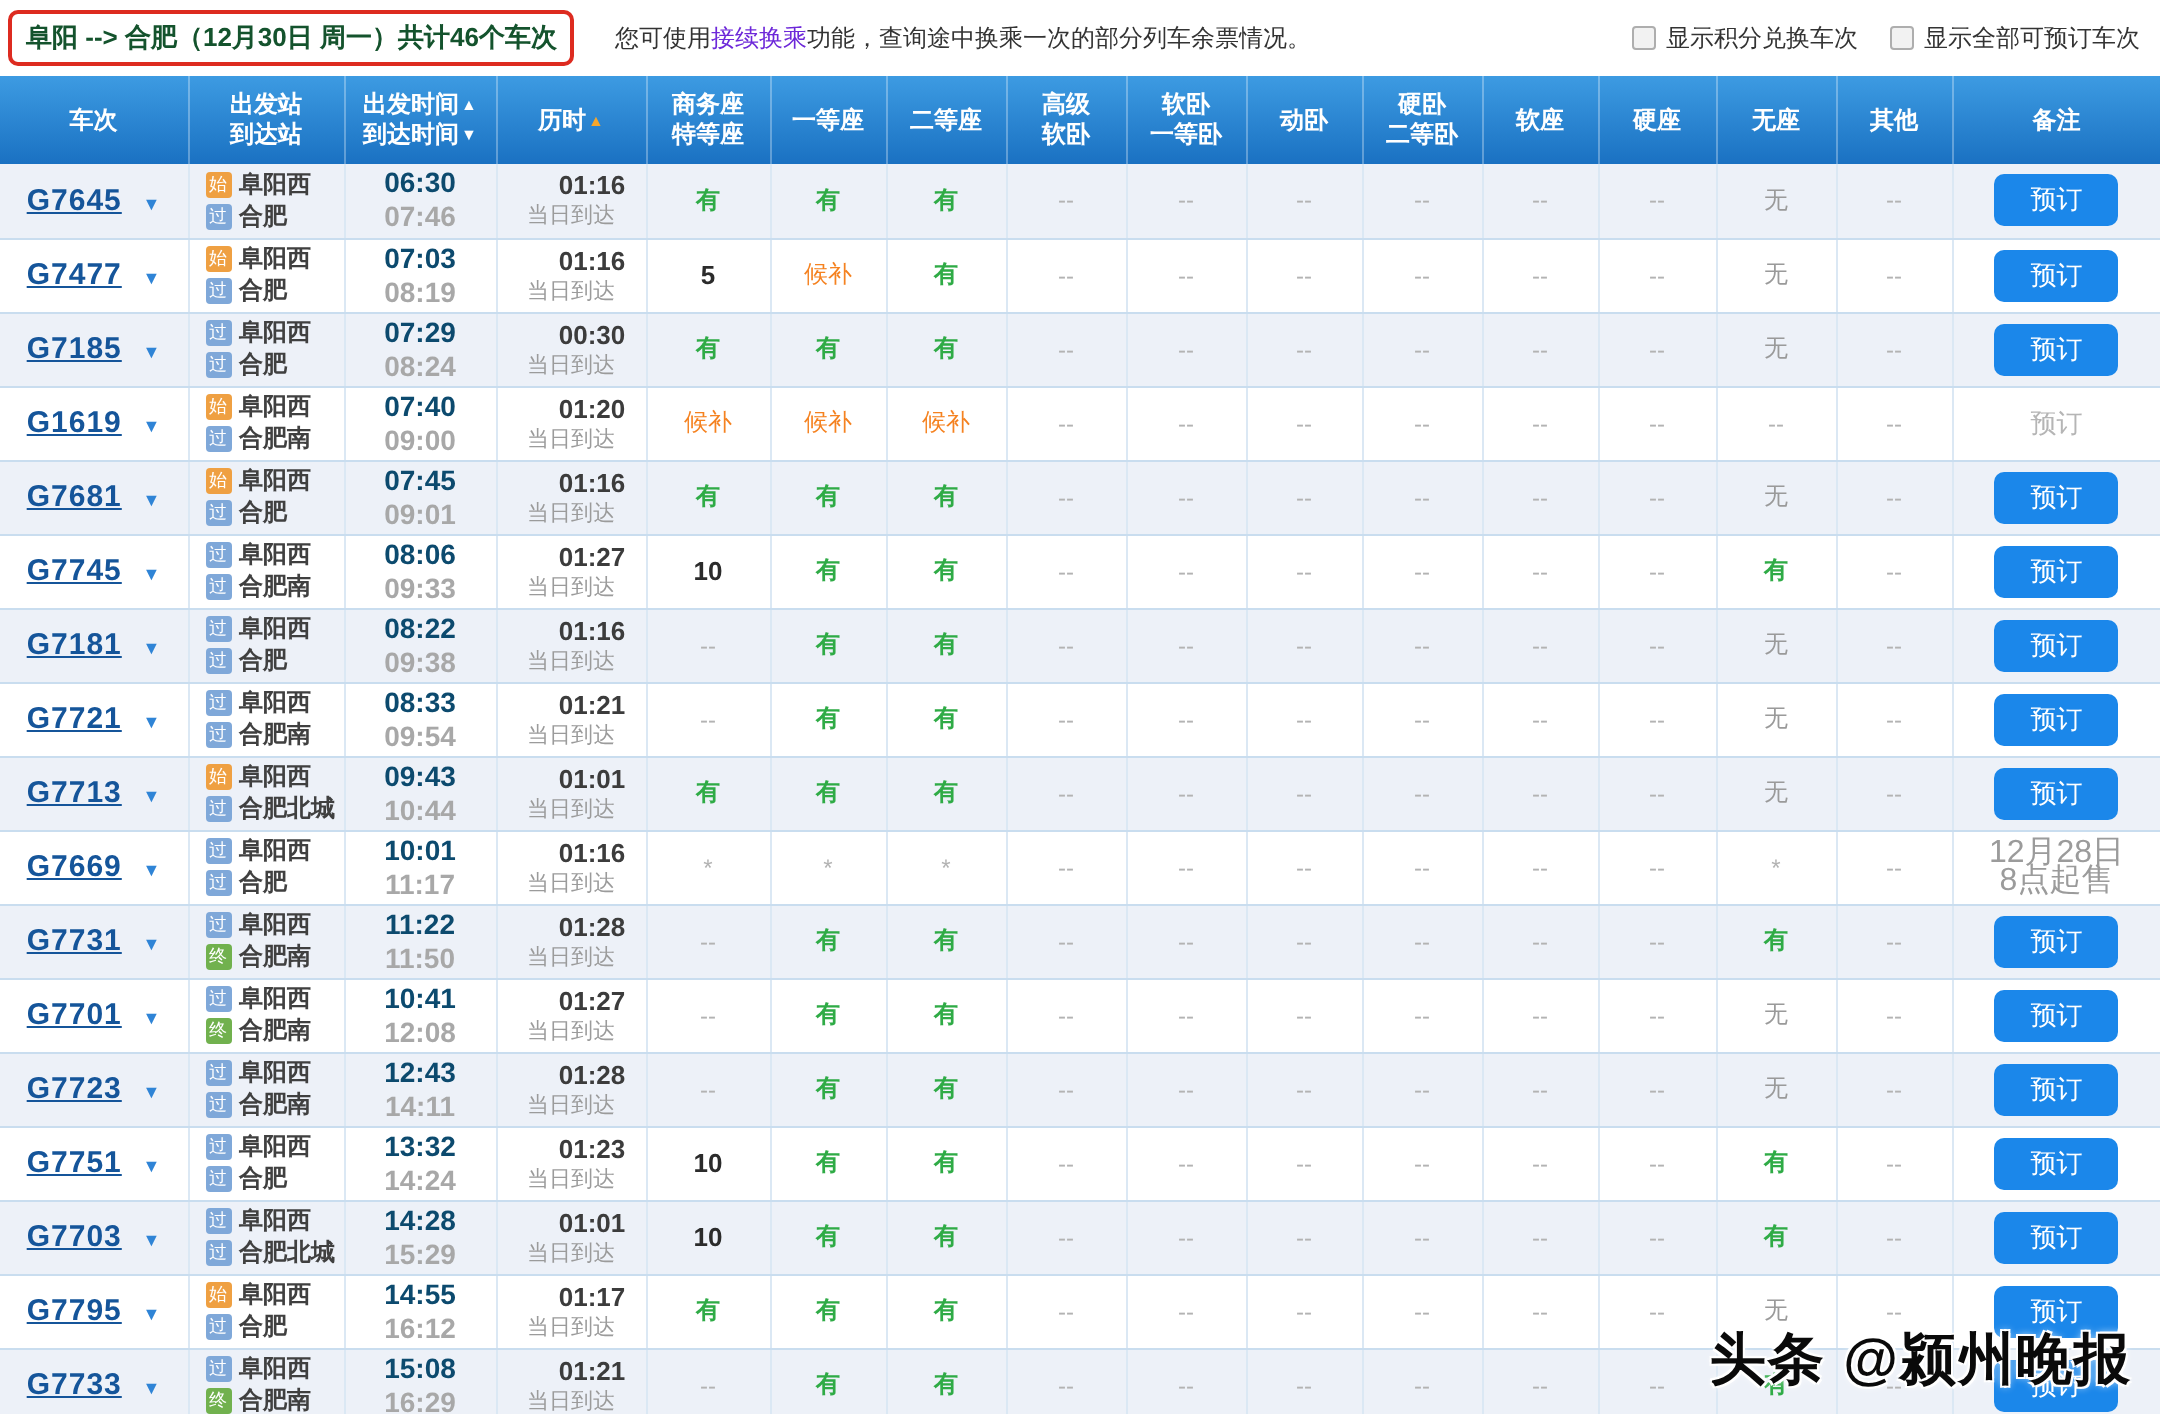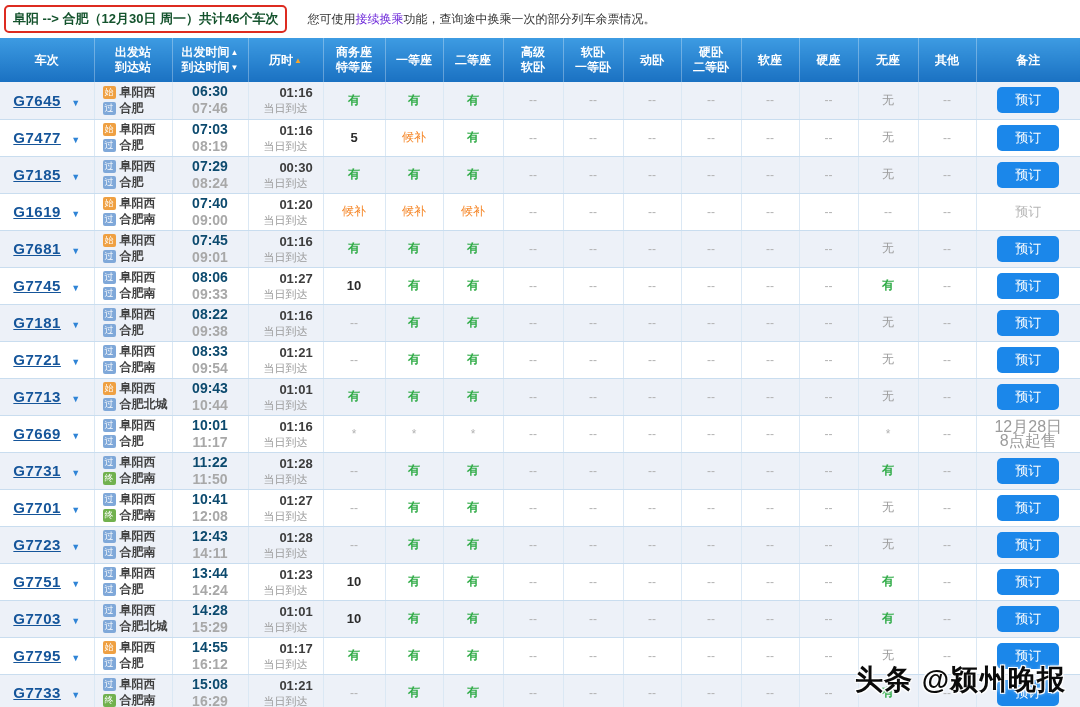--- a/index.html
+++ b/index.html
@@ -82,20 +82,30 @@
 </head>
 <body>
 
 <div class="topbar">
   <div class="route-box">
     <span>阜阳 --&gt; 合肥（12月30日 周一）共计46个车次</span>
   </div>
   <div class="info">
     <span>您可使用</span><a>接续换乘</a><span>功能，查询途中换乘一次的部分列车余票情况。</span>
   </div>
+  <div class="top-checks">
+    <label>
+      <span class="cb"></span>
+      <span>显示积分兑换车次</span>
+    </label>
+    <label>
+      <span class="cb"></span>
+      <span>显示全部可预订车次</span>
+    </label>
+  </div>
 </div>
 
 <table>
   <colgroup>
     <col class="w0">
       <col class="w1">
       <col class="w2">
       <col class="w3">
     <col class="w4">
       <col class="w5">
@@ -651,21 +661,21 @@
       <div class="st-line">
         <span class="badge badge-pass">过</span>
         <span class="st-name">阜阳西</span>
       </div>
       <div class="st-line">
         <span class="badge badge-pass">过</span>
         <span class="st-name">合肥</span>
       </div>
     </td>
     <td class="c-time">
-      <div class="dep">13:44</div>
+      <div class="dep">13:32</div>
       <div class="arr">14:24</div>
     </td>
     <td class="c-dur">
       <div class="dur">01:23</div>
       <div class="day">当日到达</div>
     </td>
     <td class="c-seat seat-num">10</td>
     <td class="c-seat seat-green">有</td>
     <td class="c-seat seat-green">有</td>
     <td class="c-seat seat-grey">--</td>

